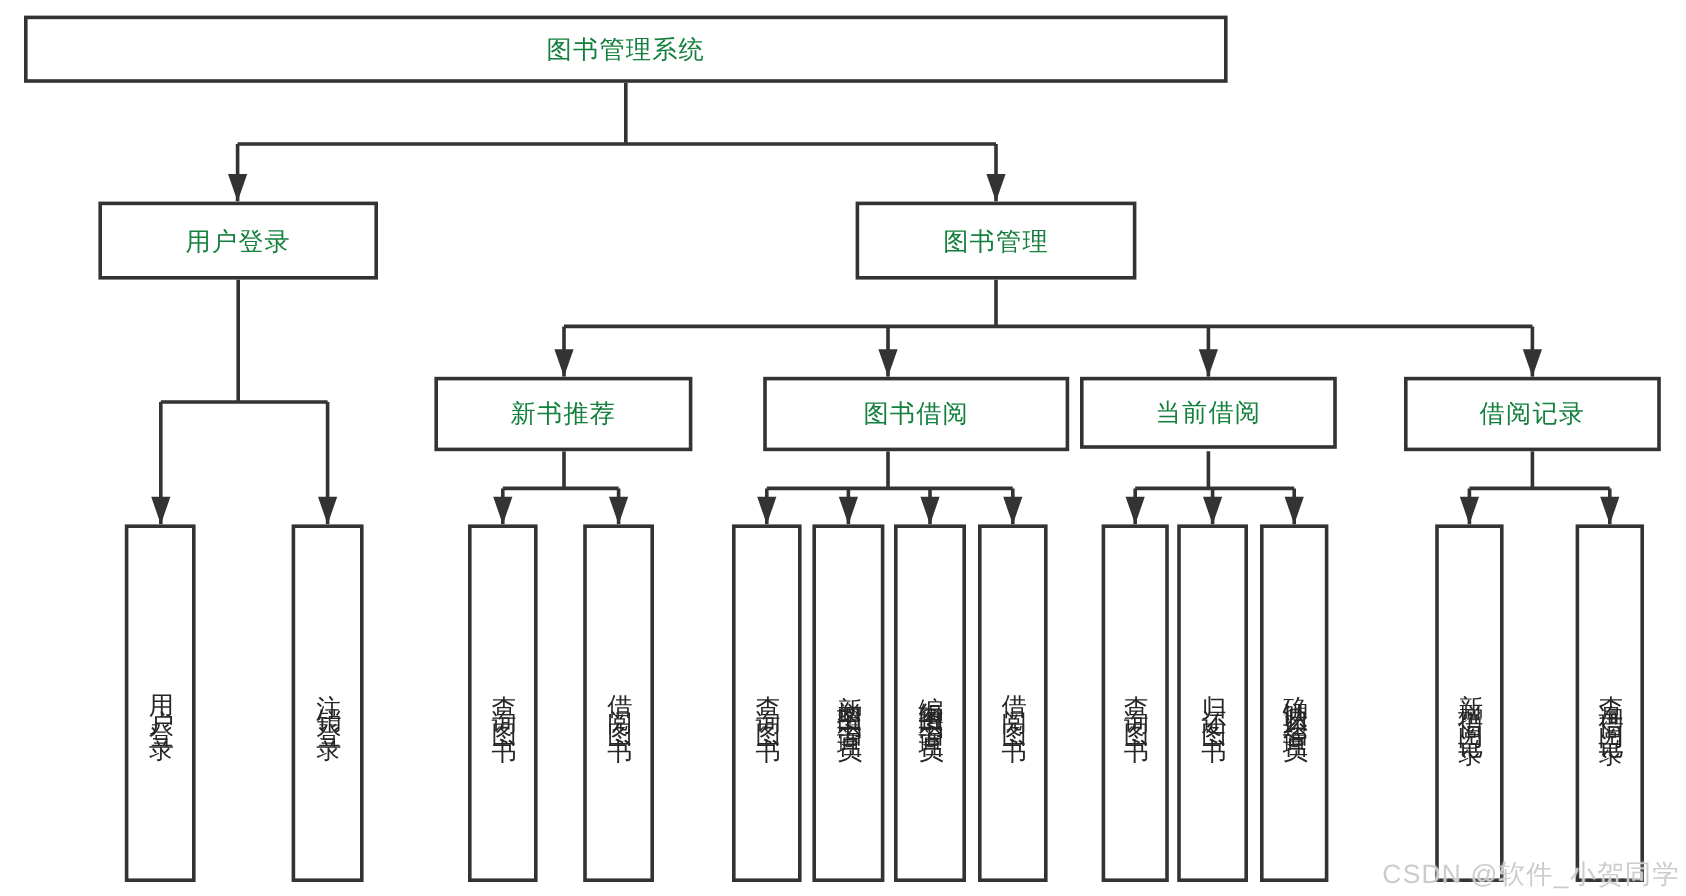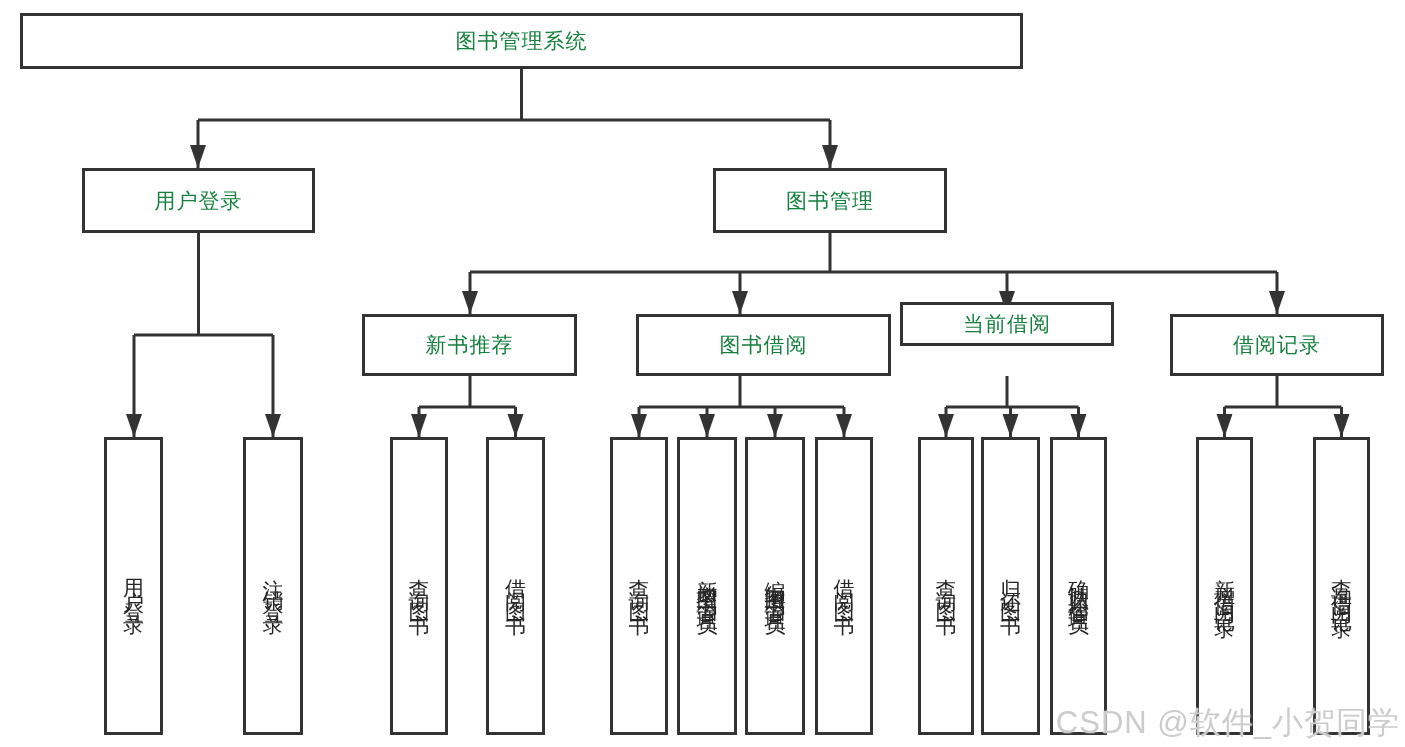--- a/index.html
+++ b/index.html
@@ -46,21 +46,21 @@
     font-size: 21px;
     color: #262626;
   }
   .vt.s4 { letter-spacing: 12px; }
   .vt.s6 { letter-spacing: 8px; }
   .vt.s9 { letter-spacing: 5px; }
   .watermark {
     position: absolute;
     right: 5px;
     bottom: 3px;
-    font-size: 31px;
+    font-size: 22px;
     color: #cccccc;
     z-index: 3;
     letter-spacing: 1px;
     text-shadow: 0 0 2px #ffffff;
   }
 </style>
 </head>
 <body>
 
 <div id="canvas">
@@ -105,21 +105,21 @@
     </g>
   </svg>
 
   <div class="box" style="left:20px; top:13px; width:1003px; height:56px;">图书管理系统</div>
 
   <div class="box" style="left:82px; top:168px; width:233px; height:65px;">用户登录</div>
   <div class="box" style="left:713px; top:168px; width:234px; height:65px;">图书管理</div>
 
   <div class="box" style="left:362px; top:314px; width:215px; height:62px;text-align:center;">新书推荐</div>
   <div class="box" style="left:636px; top:314px; width:255px; height:62px;">图书借阅</div>
-  <div class="box" style="left:900px; top:302px; width:214px; height:44px;">当前借阅</div>
+  <div class="box" style="left:900px; top:314px; width:214px; height:60px;">当前借阅</div>
   <div class="box" style="left:1170px; top:314px; width:214px; height:62px;">借阅记录</div>
 
   <div class="vbox" style="left:104px; top:437px; width:59px; height:298px;">
     <span class="vt s4">用户登录</span>
   </div>
   <div class="vbox" style="left:243px; top:437px; width:60px; height:298px;">
     <span class="vt s4">注销登录</span>
   </div>
 
   <div class="vbox" style="left:390px; top:437px; width:58px; height:298px;">

